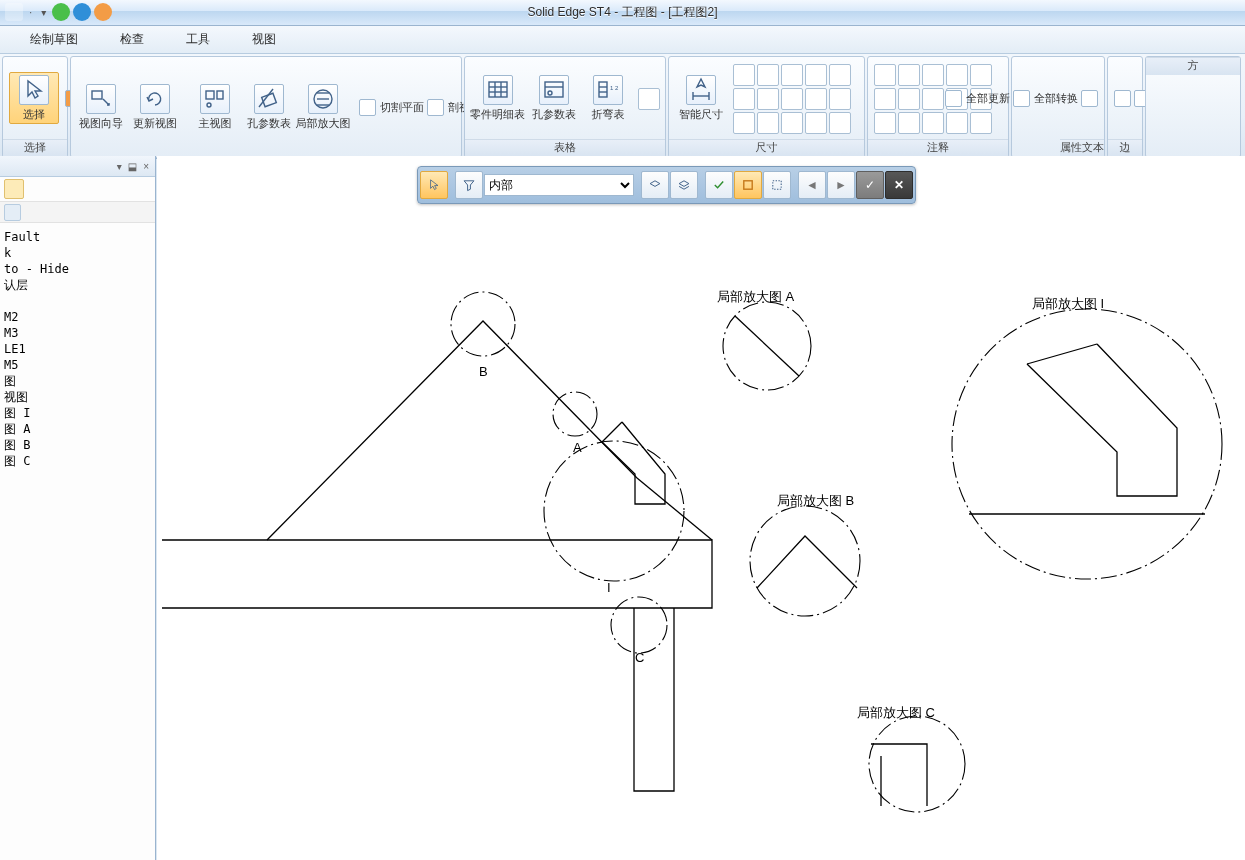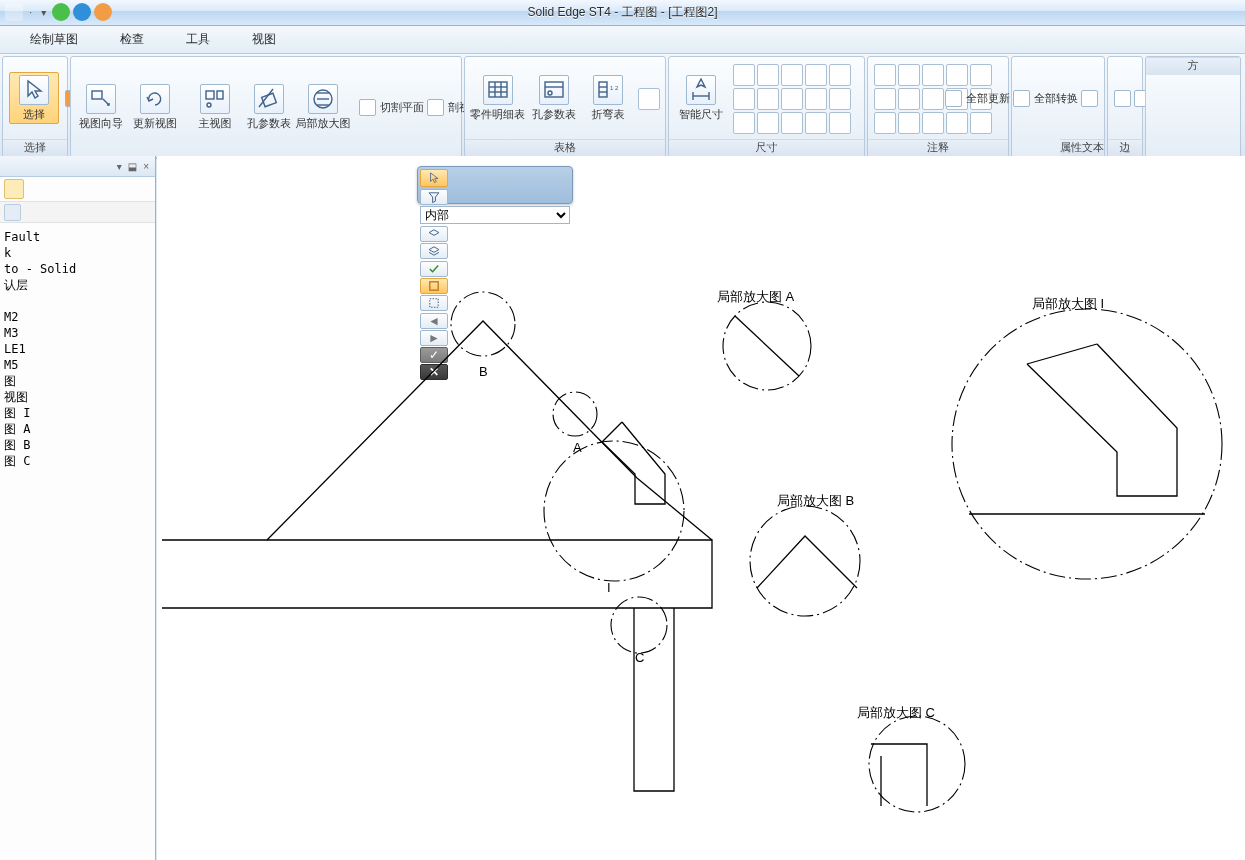--- a/index.html
+++ b/index.html
@@ -45,21 +45,21 @@
   .lp-secbar { height:20px; background:#f4f4f4; border-bottom:1px solid #e2e2e2; display:flex; align-items:center; padding-left:4px; }
   .lp-secbar .sbtn { width:15px; height:15px; background:#e4edf6; border:1px solid #b7cce0; border-radius:2px; }
   .lp-tree { padding:6px 4px; font-family: "SimSun", monospace; font-size:12px; color:#000; line-height:16px; white-space:pre; }
 
   
   .canvas-wrap { position:absolute; top:156px; left:157px; right:0; bottom:0; background:#fff; }
   .canvas-wrap svg.drawing { position:absolute; top:0; left:0; width:100%; height:100%; }
   .dlabel { position:absolute; font-size:13px; color:#000; font-family:"Microsoft YaHei", sans-serif; }
 
   
-  .prompt-bar { position:absolute; top:10px; left:260px; height:32px; display:flex; background:linear-gradient(to bottom,#b8cfe6,#9fbedd); border:1px solid #7a99b8; border-radius:4px; padding:2px; gap:1px; box-shadow:0 1px 3px rgba(0,0,0,0.25);flex-direction:column; }
+  .prompt-bar { position:absolute; top:10px; left:260px; height:32px; display:flex; align-items:center; background:linear-gradient(to bottom,#b8cfe6,#9fbedd); border:1px solid #7a99b8; border-radius:4px; padding:2px; gap:1px; box-shadow:0 1px 3px rgba(0,0,0,0.25); }
   .pb-btn { width:26px; height:26px; background:linear-gradient(to bottom,#fdfdfd,#e4edf6); border:1px solid #9fb8d0; border-radius:2px; display:flex; align-items:center; justify-content:center; }
   .pb-btn.active { background:linear-gradient(to bottom,#ffe9b5,#ffc55f); border-color:#e1a93f; }
   .pb-btn.gray { background:linear-gradient(to bottom,#9a9a9a,#7c7c7c); border-color:#5f5f5f; }
   .pb-btn.dark { background:linear-gradient(to bottom,#575757,#393939); border-color:#2d2d2d; color:#fff; font-weight:bold; }
   .pb-select { height:22px; border:1px solid #9fb8d0; background:#fff; font-size:12px; }
   .pb-sep { width:5px; }
 
   svg.glyph path, svg.glyph line, svg.glyph rect, svg.glyph polyline, svg.glyph circle { stroke:#416289; stroke-width:1.4; fill:none; }
 </style>
 </head>
@@ -308,21 +308,21 @@
     <span>×</span>
   </div>
   <div class="lp-toolbar">
     <div class="tbtn"></div>
   </div>
   <div class="lp-secbar">
     <div class="sbtn"></div>
   </div>
   <div class="lp-tree"><span>Fault</span>
 <span>k</span>
-<span>to - Solid</span>
+<span>to - Hide</span>
 <span>认层</span>
 
 <span>M2</span>
 <span>M3</span>
 <span>LE1</span>
 <span>M5</span>
 <span>图</span>
 <span>视图</span>
 <span>图 I</span>
 <span>图 A</span>

